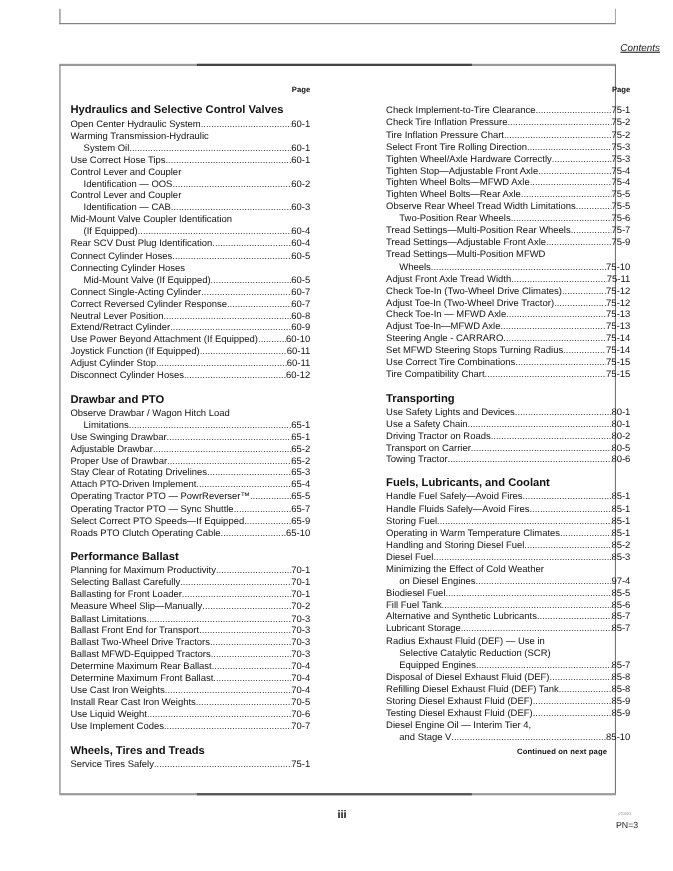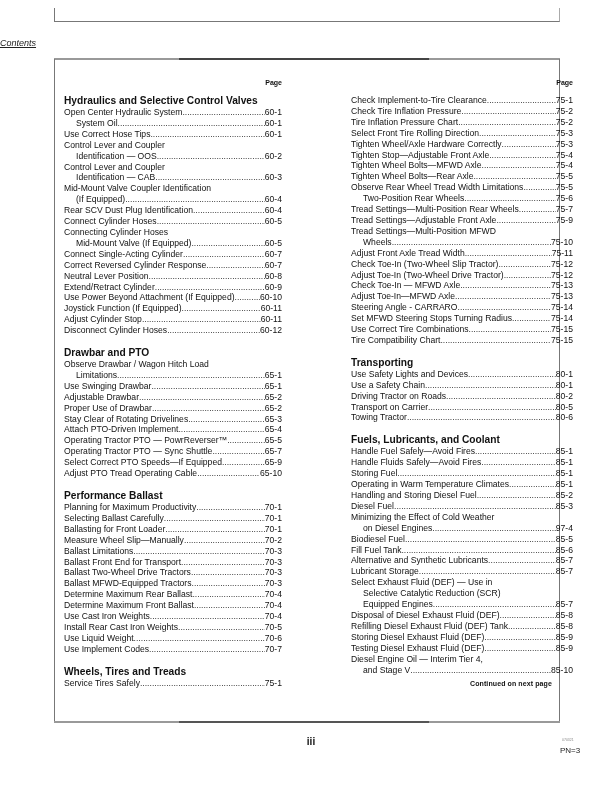--- a/index.html
+++ b/index.html
@@ -1,20 +1,20 @@
 <!DOCTYPE html>
 <html><head>
 <meta charset="utf-8">
 <style>
   html, body { margin: 0; padding: 0; background: #ffffff; }
   body { width: 612px; height: 792px; position: relative; overflow: hidden;
          font-family: "Liberation Sans", sans-serif; color: #111; }
   .header-box { position: absolute; left: 54px; top: 8px; width: 504px; height: 13px;
     border-left: 1.5px solid #777; border-right: 1.5px solid #aaa; border-bottom: 1.5px solid #777; }
-  .header-title { position: absolute; left: 0; right: 12px; top: 38px; text-align: left;
+  .header-title { position: absolute; left: 0; right: 12px; top: 38px; text-align: right;
     font-style: italic; font-size: 9px; color: #222; text-decoration: underline; }
   .body-box { position: absolute; left: 54px; top: 59px; width: 504px; height: 663px;
     border-left: 1.5px solid #777; border-right: 1.5px solid #777; }
   .rule-top { position: absolute; left: 54px; top: 58px; width: 506px; height: 1.5px; background: #999; }
   .rule-top-dark { position: absolute; left: 179px; top: 57.5px; width: 250px; height: 2px; background: #444; }
   .rule-bot { position: absolute; left: 54px; top: 721px; width: 506px; height: 1.5px; background: #999; }
   .rule-bot-dark { position: absolute; left: 179px; top: 720.5px; width: 250px; height: 2px; background: #555; }
   .col { position: absolute; top: 78px; width: 218px; font-size: 8.6px; line-height: 10.9px; }
   .col.left { left: 64px; }
   .col.right { left: 319px; width: 222px; margin-left: 32px; }
@@ -51,20 +51,21 @@
 <div>
       <div class="sec-title">Hydraulics and Selective Control Valves</div>
       <div>
         <div class="entry">
           <span class="t">Open Center Hydraulic System</span>
           <span class="d"></span>
           <span class="p">60-1</span>
         </div>
       </div>
       <div>
+        <div class="line1">Warming Transmission-Hydraulic</div>
         <div class="entry cont">
           <span class="t">System Oil</span>
           <span class="d"></span>
           <span class="p">60-1</span>
         </div>
       </div>
       <div>
         <div class="entry">
           <span class="t">Use Correct Hose Tips</span>
           <span class="d"></span>
@@ -236,21 +237,21 @@
       </div>
       <div>
         <div class="entry">
           <span class="t">Select Correct PTO Speeds—If Equipped</span>
           <span class="d"></span>
           <span class="p">65-9</span>
         </div>
       </div>
       <div>
         <div class="entry">
-          <span class="t">Adjust PTO Tread Operating Cable</span>
+          <span class="t">Roads PTO Clutch Operating Cable</span>
           <span class="d"></span>
           <span class="p">65-10</span>
         </div>
       </div>
     </div>
     <div>
       <div class="gap"></div>
       <div class="sec-title">Performance Ballast</div>
       <div>
         <div class="entry">
@@ -461,21 +462,21 @@
       </div>
       <div>
         <div class="entry">
           <span class="t">Adjust Front Axle Tread Width</span>
           <span class="d"></span>
           <span class="p">75-11</span>
         </div>
       </div>
       <div>
         <div class="entry">
-          <span class="t">Check Toe-In (Two-Wheel Slip Tractor)</span>
+          <span class="t">Check Toe-In (Two-Wheel Drive Climates)</span>
           <span class="d"></span>
           <span class="p">75-12</span>
         </div>
       </div>
       <div>
         <div class="entry">
           <span class="t">Adjust Toe-In (Two-Wheel Drive Tractor)</span>
           <span class="d"></span>
           <span class="p">75-12</span>
         </div>
@@ -637,21 +638,21 @@
         </div>
       </div>
       <div>
         <div class="entry">
           <span class="t">Lubricant Storage</span>
           <span class="d"></span>
           <span class="p">85-7</span>
         </div>
       </div>
       <div>
-        <div class="line1">Select Exhaust Fluid (DEF) — Use in</div>
+        <div class="line1">Radius Exhaust Fluid (DEF) — Use in</div>
         <div class="line1" style="padding-left: 12px;">Selective Catalytic Reduction (SCR)</div>
         <div class="entry cont">
           <span class="t">Equipped Engines</span>
           <span class="d"></span>
           <span class="p">85-7</span>
         </div>
       </div>
       <div>
         <div class="entry">
           <span class="t">Disposal of Diesel Exhaust Fluid (DEF)</span>

